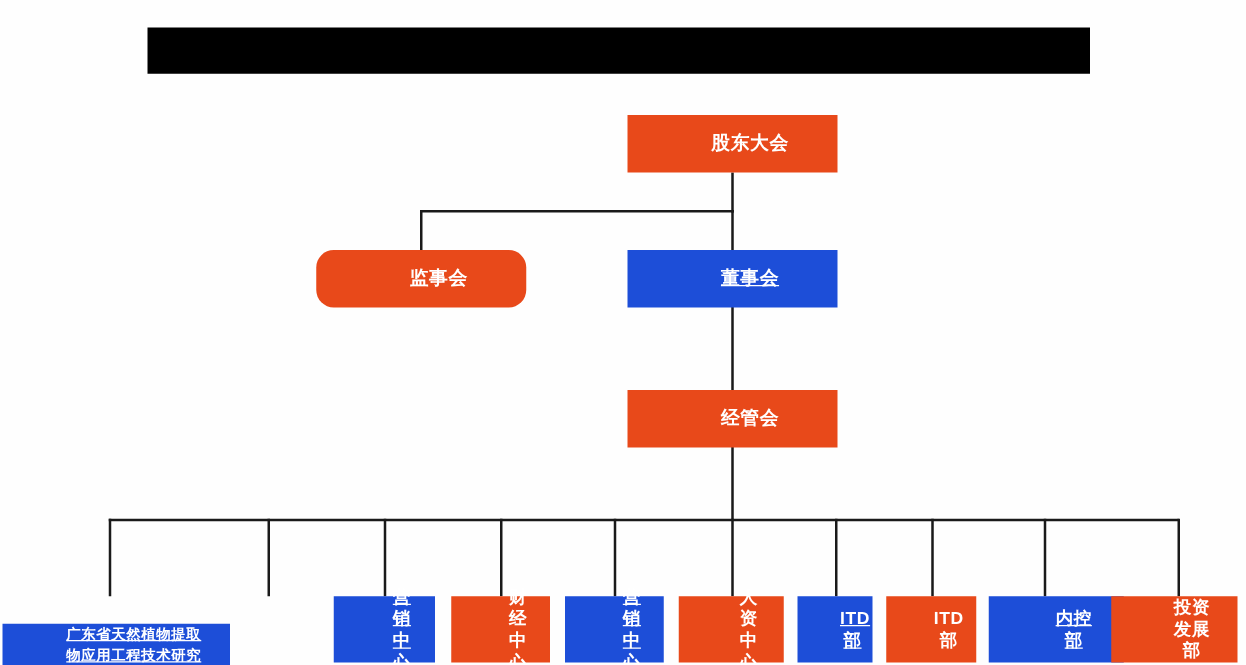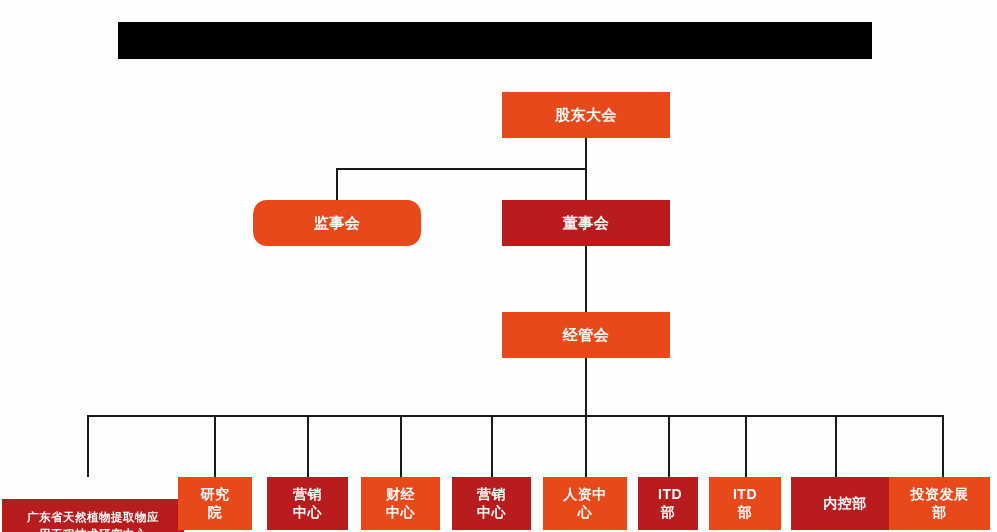--- a/index.html
+++ b/index.html
@@ -36,27 +36,28 @@
     align-items: center;
     justify-content: center;
     text-align: center;
     color: #ffffff;
     font-weight: bold;
     letter-spacing: 0.5px;
     line-height: 1.25;
     z-index: 3;
   }
   .node.dark  { background: #e8491a; }
-  .node.light { background: #b91c1c; }
+  .node.light { background: #1d4ed8; text-decoration: underline; }
 
   .node-label {
     display: block;
     width: 100%;
     padding: 0 20px;
     box-sizing: border-box;
+    margin-left: 28px;
   }
 
   
   .node.level-1,
   .node.level-2,
   .node.level-3 {
     width: 168px;
     height: 46px;
     font-size: 15px;
   }
@@ -124,23 +125,20 @@
   </div>
 
   <div class="node dark level-3" style="left:502px; top:312px;">
     <span class="node-label">经管会</span>
   </div>
 
   <div class="node light level-4 wide-label" style="left:2px; top:499px; width:182px;">
     <span class="node-label">广东省天然植物提取物应用工程技术研究中心</span>
   </div>
 
-  <div class="node dark level-4" style="left:178px; top:477px; width:74px;">
-    <span class="node-label">研究院</span>
-  </div>
 
   <div class="node light level-4" style="left:267px; top:477px; width:81px;">
     <span class="node-label">营销中心</span>
   </div>
 
   <div class="node dark level-4" style="left:361px; top:477px; width:79px;">
     <span class="node-label">财经中心</span>
   </div>
 
   <div class="node light level-4" style="left:452px; top:477px; width:79px;">

